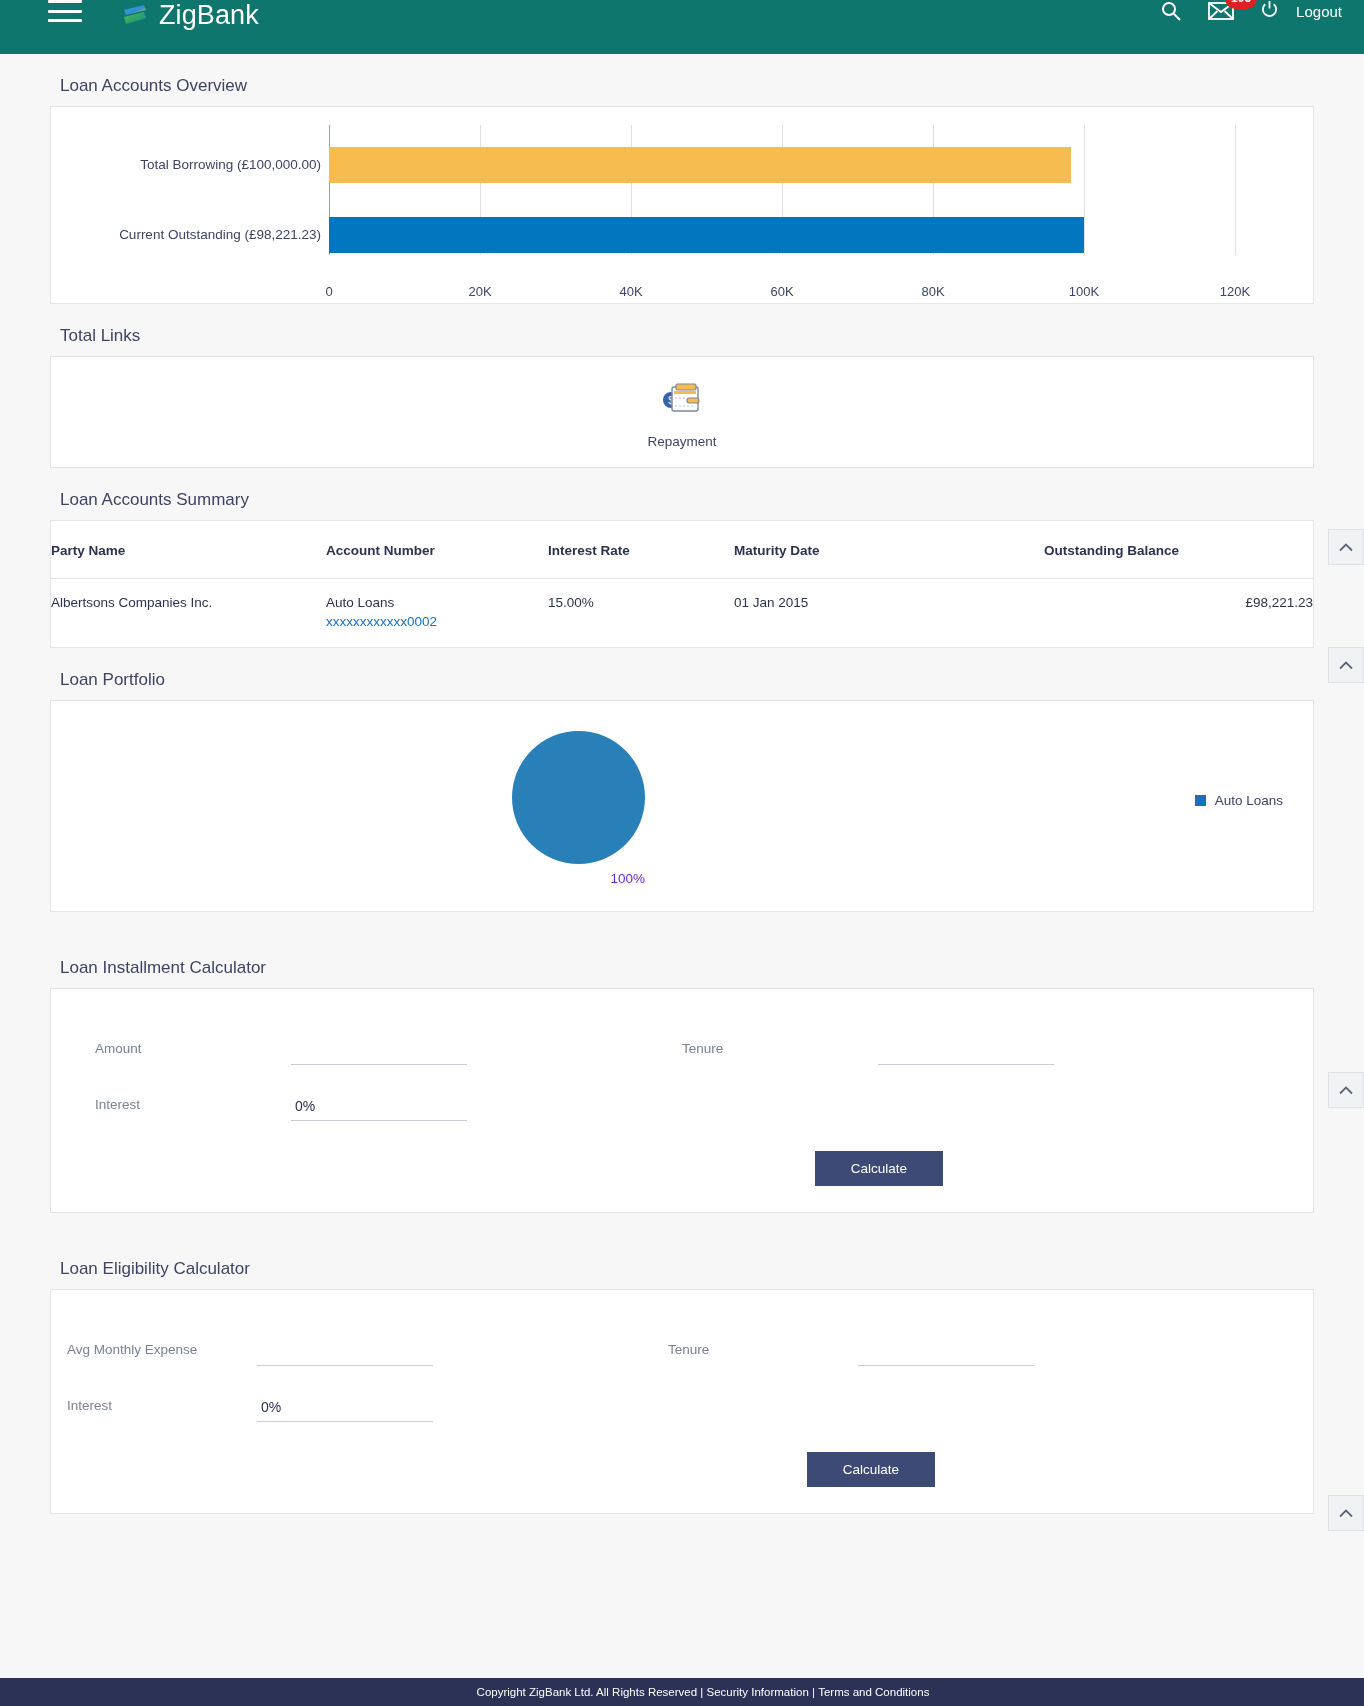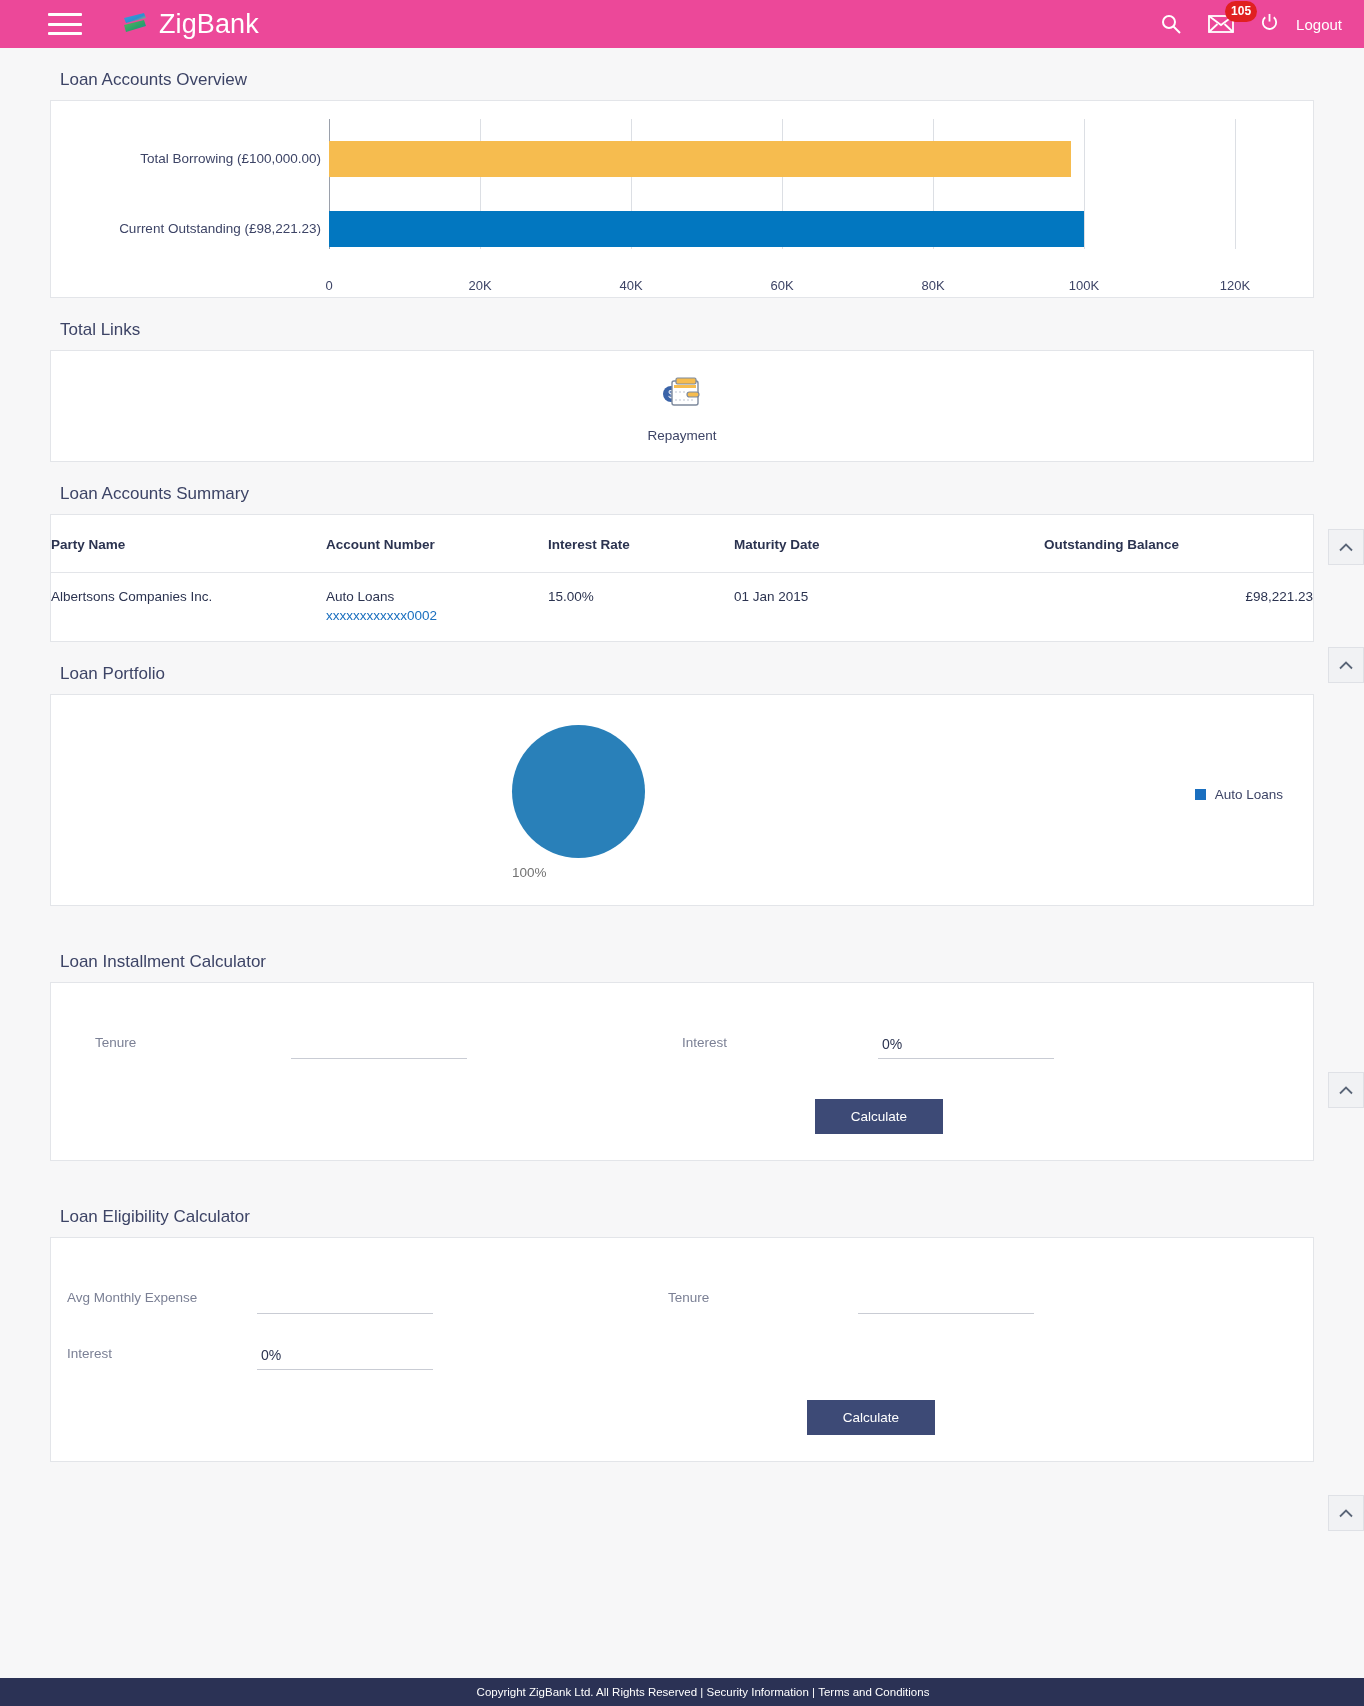--- a/index.html
+++ b/index.html
@@ -8,24 +8,24 @@
     margin: 0; padding: 0;
     width: 1364px;
     background: #f7f7f8;
     font-family: "Liberation Sans", sans-serif;
     color: #2b3350;
   }
   body { position: relative; min-height: 1706px; }
 
   
   .header {
-    height: 48px;
-    background: #ec4899;
+    height: 54px;
+    background: #0f766e;
     display: flex;
-    align-items: center;
+    align-items: flex-start;
     padding: 0 22px 0 48px;
     position: relative;
   }
   .hamburger {
     width: 34px; height: 22px;
     display: flex; flex-direction: column; justify-content: space-between;
     cursor: pointer;
   }
   .hamburger span { display:block; height: 3px; background: #ffffff; border-radius: 1px; }
   .brand {
@@ -138,23 +138,23 @@
     position: absolute;
     left: 461px; top: 30px;
     width: 133px; height: 133px;
     border-radius: 50%;
     background: #2980b9;
   }
   .pie-pct {
     position: absolute;
     left: 461px; top: 170px;
     width: 133px;
-    text-align: left;
-    font-size: 13.5px;
-    color: #737373;
+    text-align: right;
+    font-size: 13.5px;
+    color: #6d28d9;
   }
   .pie-legend {
     position: absolute;
     right: 30px; top: 92px;
     display: flex; align-items: center; gap: 9px;
     font-size: 13.5px; color: #3d4466;
   }
   .legend-swatch { width: 11px; height: 11px; background: #1a6fbf; }
 
   
@@ -371,20 +371,24 @@
       <span>Auto Loans</span>
     </div>
   </div>
 </div>
 
 <div class="section-title" style="padding-top:46px">Loan Installment Calculator</div>
 <div class="panel">
   <div class="calc">
     <div class="calc-grid">
       <div class="field">
+        <span class="field-label">Amount</span>
+        <input class="field-input" type="text" value="" style="">
+      </div>
+      <div class="field">
         <span class="field-label">Tenure</span>
         <input class="field-input" type="text" value="" style="">
       </div>
       <div class="field">
         <span class="field-label">Interest</span>
         <input class="field-input" type="text" value="0%" style="">
       </div>
       <div></div>
     </div>
     <div class="calc-actions inset">

